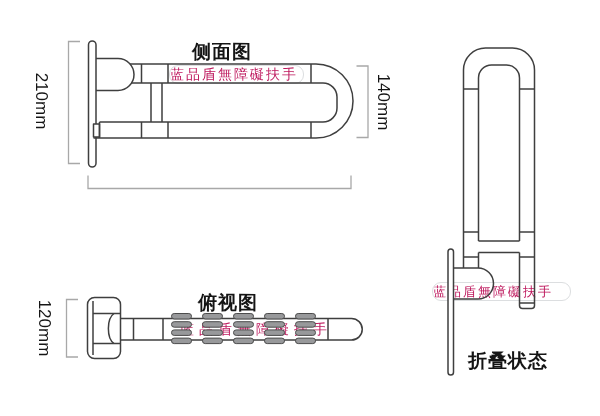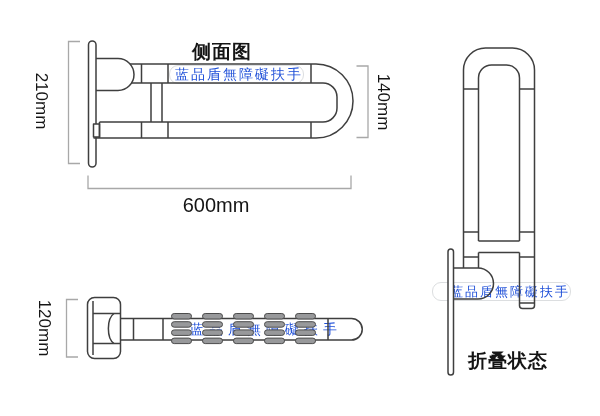--- a/index.html
+++ b/index.html
@@ -7,22 +7,22 @@
     position:relative;width:600px;height:416px;background:#ffffff;overflow:hidden;
     font-family:"Liberation Sans","DejaVu Sans",sans-serif;
   }
   #stage svg{position:absolute;left:0;top:0;z-index:2;}
   .label{position:absolute;z-index:3;color:#151515;white-space:nowrap;}
   .view-title{font-size:19px;font-weight:bold;letter-spacing:1px;transform:translate(-50%,-50%);}
   .dim{font-size:17px;transform:translate(-50%,-50%);}
   .dim.rot{transform:translate(-50%,-50%) rotate(90deg);}
   .dim.big{font-size:20px;}
   .wm{
-    position:absolute;z-index:1;color:#1d4ed8;font-size:14px;letter-spacing:2px;
-    text-align:right;line-height:17px;white-space:nowrap;overflow:hidden;
+    position:absolute;z-index:1;color:#be185d;font-size:14px;letter-spacing:2px;
+    text-align:left;line-height:17px;white-space:nowrap;overflow:hidden;
   }
   .wm.boxed{border:1px solid #dcdee0;border-radius:9px;}
 </style>
 </head>
 <body>
 
 <div id="stage">
 
   <div class="wm boxed" style="left:169px;top:65px;width:133px;height:17px;">蓝品盾無障礙扶手</div>
   <div class="wm" style="left:180px;top:321px;width:162px;height:17px;letter-spacing:5px;">蓝品盾無障礙扶手</div>
@@ -82,18 +82,18 @@
       <path d="M519.5,232 H534.5 M519.5,257 H534.5"></path>
       <path d="M519.5,303 H534.5 M519.5,303 V305.5 A3,3 0 0 0 522.5,308.5 H531.5 A3,3 0 0 0 534.5,305.5 V303"></path>
       <rect x="448" y="249" width="5.5" height="126" rx="2.75" fill="#ffffff"></rect>
       <path d="M453.5,268 H478 A15.5,15.5 0 0 1 478,299 H453.5"></path>
     </g>
   </svg>
 
   <div class="label view-title" style="left:222px;top:52px;text-align:center;">侧面图</div>
   <div class="label dim rot" style="left:41px;top:101px;">210mm</div>
   <div class="label dim rot" style="left:383px;top:102px;">140mm</div>
-  <div class="label dim big" style="left:216px;top:205px;">600mm</div>
 
+  <div class="label view-title" style="left:228px;top:303px;">俯视图</div>
   <div class="label dim rot" style="left:44px;top:328px;">120mm</div>
 
   <div class="label view-title" style="left:502px;top:361px;margin-left:6px;">折叠状态</div>
 </div>
 
 </body></html>

